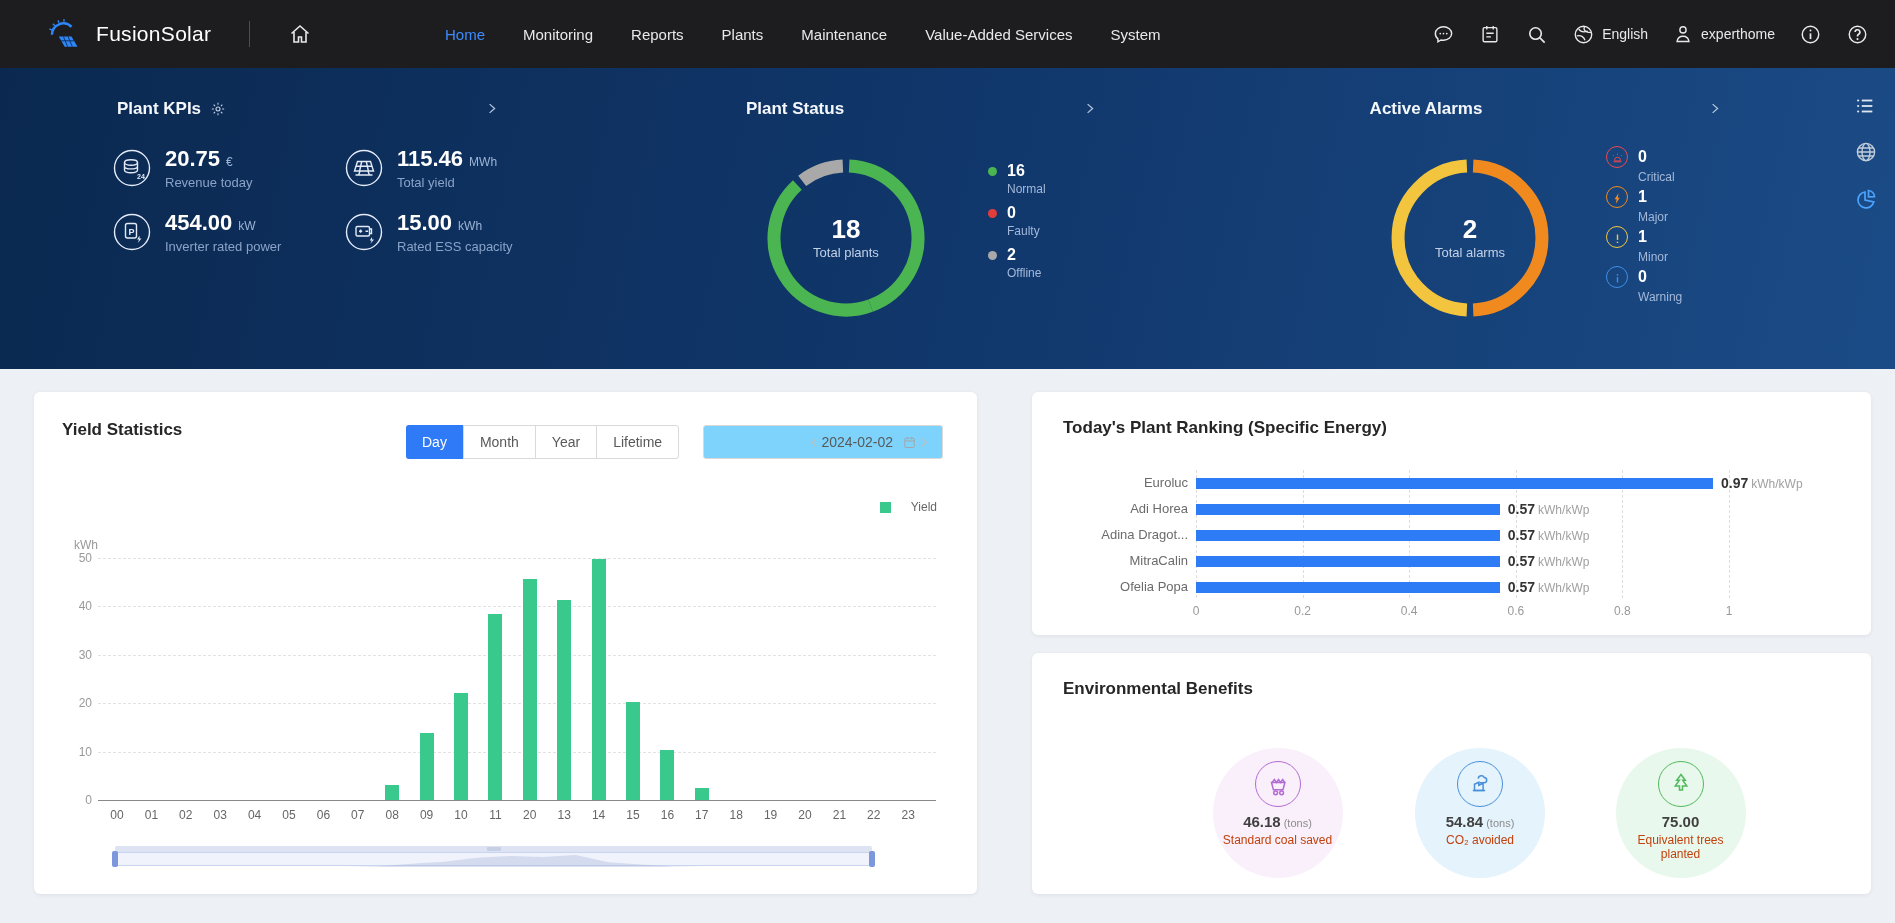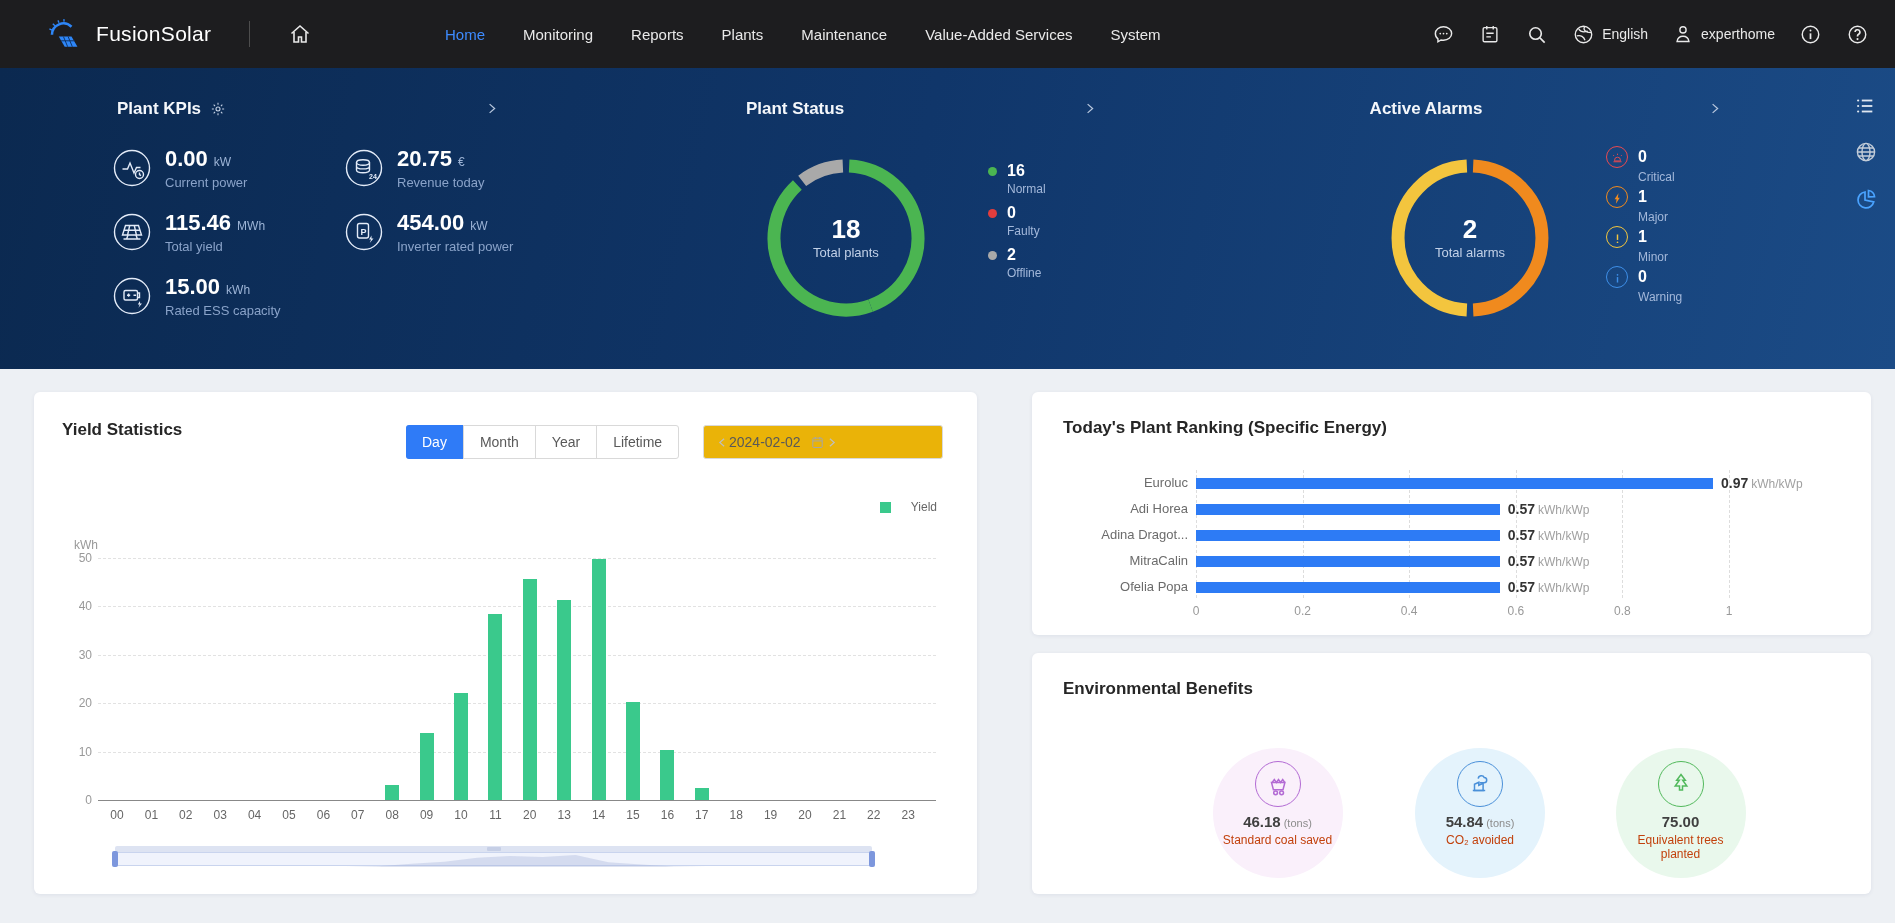--- a/index.html
+++ b/index.html
@@ -54,22 +54,22 @@
 
   
   .card{position:absolute;background:#fff;border-radius:6px;box-shadow:0 1px 4px rgba(15,35,80,.07);}
   .card-title{position:absolute;font-size:17px;font-weight:700;color:#262626;}
 
   
   .tabs{position:absolute;left:372px;top:33px;display:flex;height:34px;border:1px solid #d9d9d9;border-radius:3px;background:#fff;box-sizing:border-box;}
   .tab{padding:0 16px;display:flex;align-items:center;font-size:14px;color:#595959;border-left:1px solid #d9d9d9;cursor:pointer;}
   .tab:first-child{border-left:none;}
   .tab.active{background:#2f7bf7;color:#fff;margin:-1px 0 -1px -1px;border-left:none;border-radius:3px 0 0 3px;padding:1px 16px;}
-  .datepicker{position:absolute;left:669px;top:33px;width:240px;height:34px;border:1px solid #d9d9d9;border-radius:3px;background:#eab308;
-    display:flex;align-items:center;justify-content:flex-start;padding:0 12px;box-sizing:border-box;font-size:14px;color:#595959;}
+  .datepicker{position:absolute;left:669px;top:33px;width:240px;height:34px;border:1px solid #d9d9d9;border-radius:3px;background:#7dd3fc;
+    display:flex;align-items:center;justify-content:flex-end;padding:0 12px;box-sizing:border-box;font-size:14px;color:#595959;}
   .dp-center{display:flex;align-items:center;gap:9px;}
   .dp-arrow{color:#bfbfbf;cursor:pointer;display:flex;}
   .ylegend{position:absolute;right:40px;top:108px;display:flex;align-items:center;gap:20px;font-size:12px;color:#666;}
   .ylegend i{width:11px;height:11px;display:block;}
   .axis-unit{position:absolute;left:20px;top:146px;width:44px;text-align:right;font-size:12px;color:#999;}
   .gridline{position:absolute;border-top:1px dashed #e2e2e2;}
   .axisline{position:absolute;border-top:1px solid #888;}
   .ytick{position:absolute;width:40px;text-align:right;font-size:12px;color:#999;}
   .xtick{position:absolute;width:34px;text-align:center;font-size:12px;color:#666;}
   .bar{position:absolute;background:#3ac98c;}
@@ -194,32 +194,20 @@
           <path d="M12 2.8v3M12 18.2v3M2.8 12h3M18.2 12h3M5.5 5.5l2.1 2.1M16.4 16.4l2.1 2.1M18.5 5.5l-2.1 2.1M7.6 16.4l-2.1 2.1"></path>
         </svg>
       </span>
     </div>
     <span class="chev" style="left:484px;top:33px;">
       <svg width="15" height="15" viewBox="0 0 24 24" fill="none" stroke="currentColor" stroke-width="2">
           <path d="m9 5 8 7-8 7"></path>
         </svg>
     </span>
     <div class="kpi-grid" id="kpi-grid">
-        <div class="kpi-item">
-          <span class="kpi-icon"><svg width="100%" height="100%" viewBox="0 0 40 40" fill="none" stroke="currentColor" stroke-width="1.4">
-              <circle cx="20" cy="20" r="17.5"></circle>
-              <path d="M10.5 21h5l2.5-6 4 10 2.5-5.5h4"></path>
-              <circle cx="27.5" cy="26.5" r="4"></circle>
-              <path d="M27.5 24.6v2l1.5 1"></path>
-            </svg></span>
-          <div>
-            <div><span class="kpi-val">0.00</span><span class="kpi-unit">kW</span></div>
-            <div class="kpi-label">Current power</div>
-          </div>
-        </div>
         <div class="kpi-item">
           <span class="kpi-icon"><svg width="100%" height="100%" viewBox="0 0 40 40" fill="none" stroke="currentColor" stroke-width="1.4">
               <circle cx="20" cy="20" r="17.5"></circle>
               <ellipse cx="19" cy="14.5" rx="6.5" ry="2.7"></ellipse>
               <path d="M12.5 14.5v7.5c0 1.5 2.9 2.7 6.5 2.7s6.5-1.2 6.5-2.7v-7.5M12.5 18.2c0 1.5 2.9 2.7 6.5 2.7s6.5-1.2 6.5-2.7"></path>
               <text x="25" y="30.5" font-size="7" fill="currentColor" stroke="none" font-weight="bold">24</text>
             </svg></span>
           <div>
             <div><span class="kpi-val">20.75</span><span class="kpi-unit">€</span></div>
             <div class="kpi-label">Revenue today</div>

